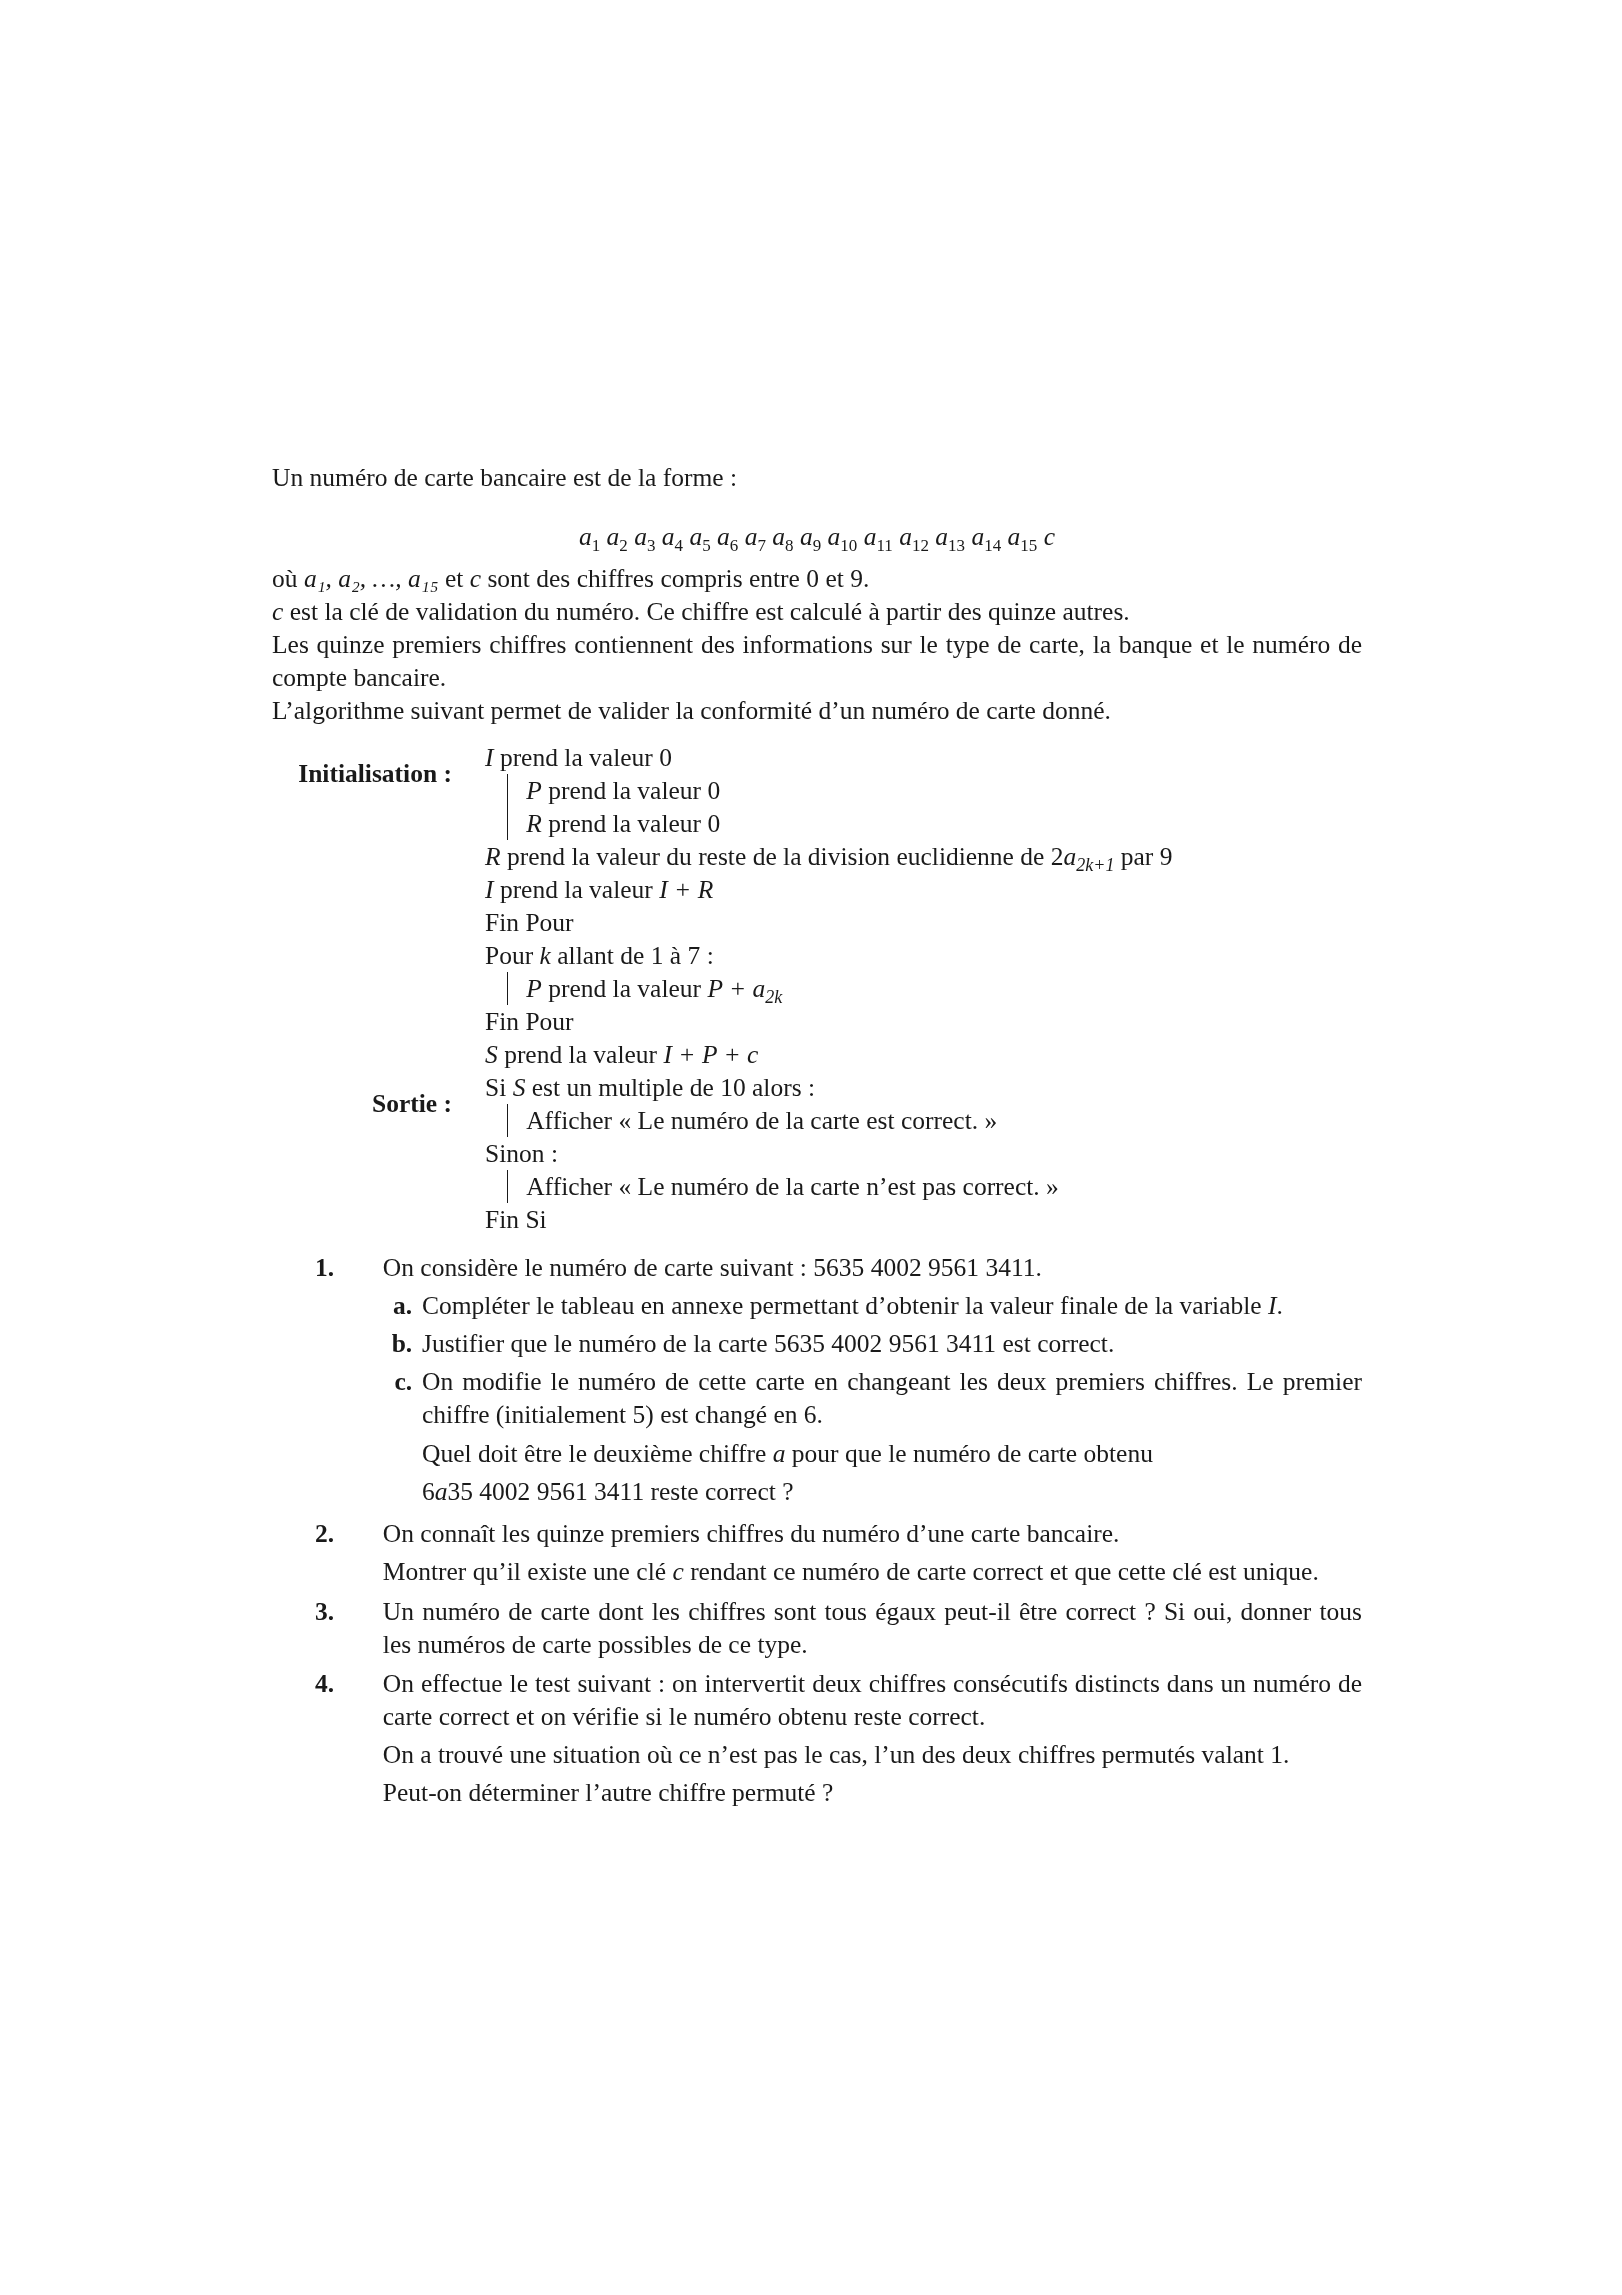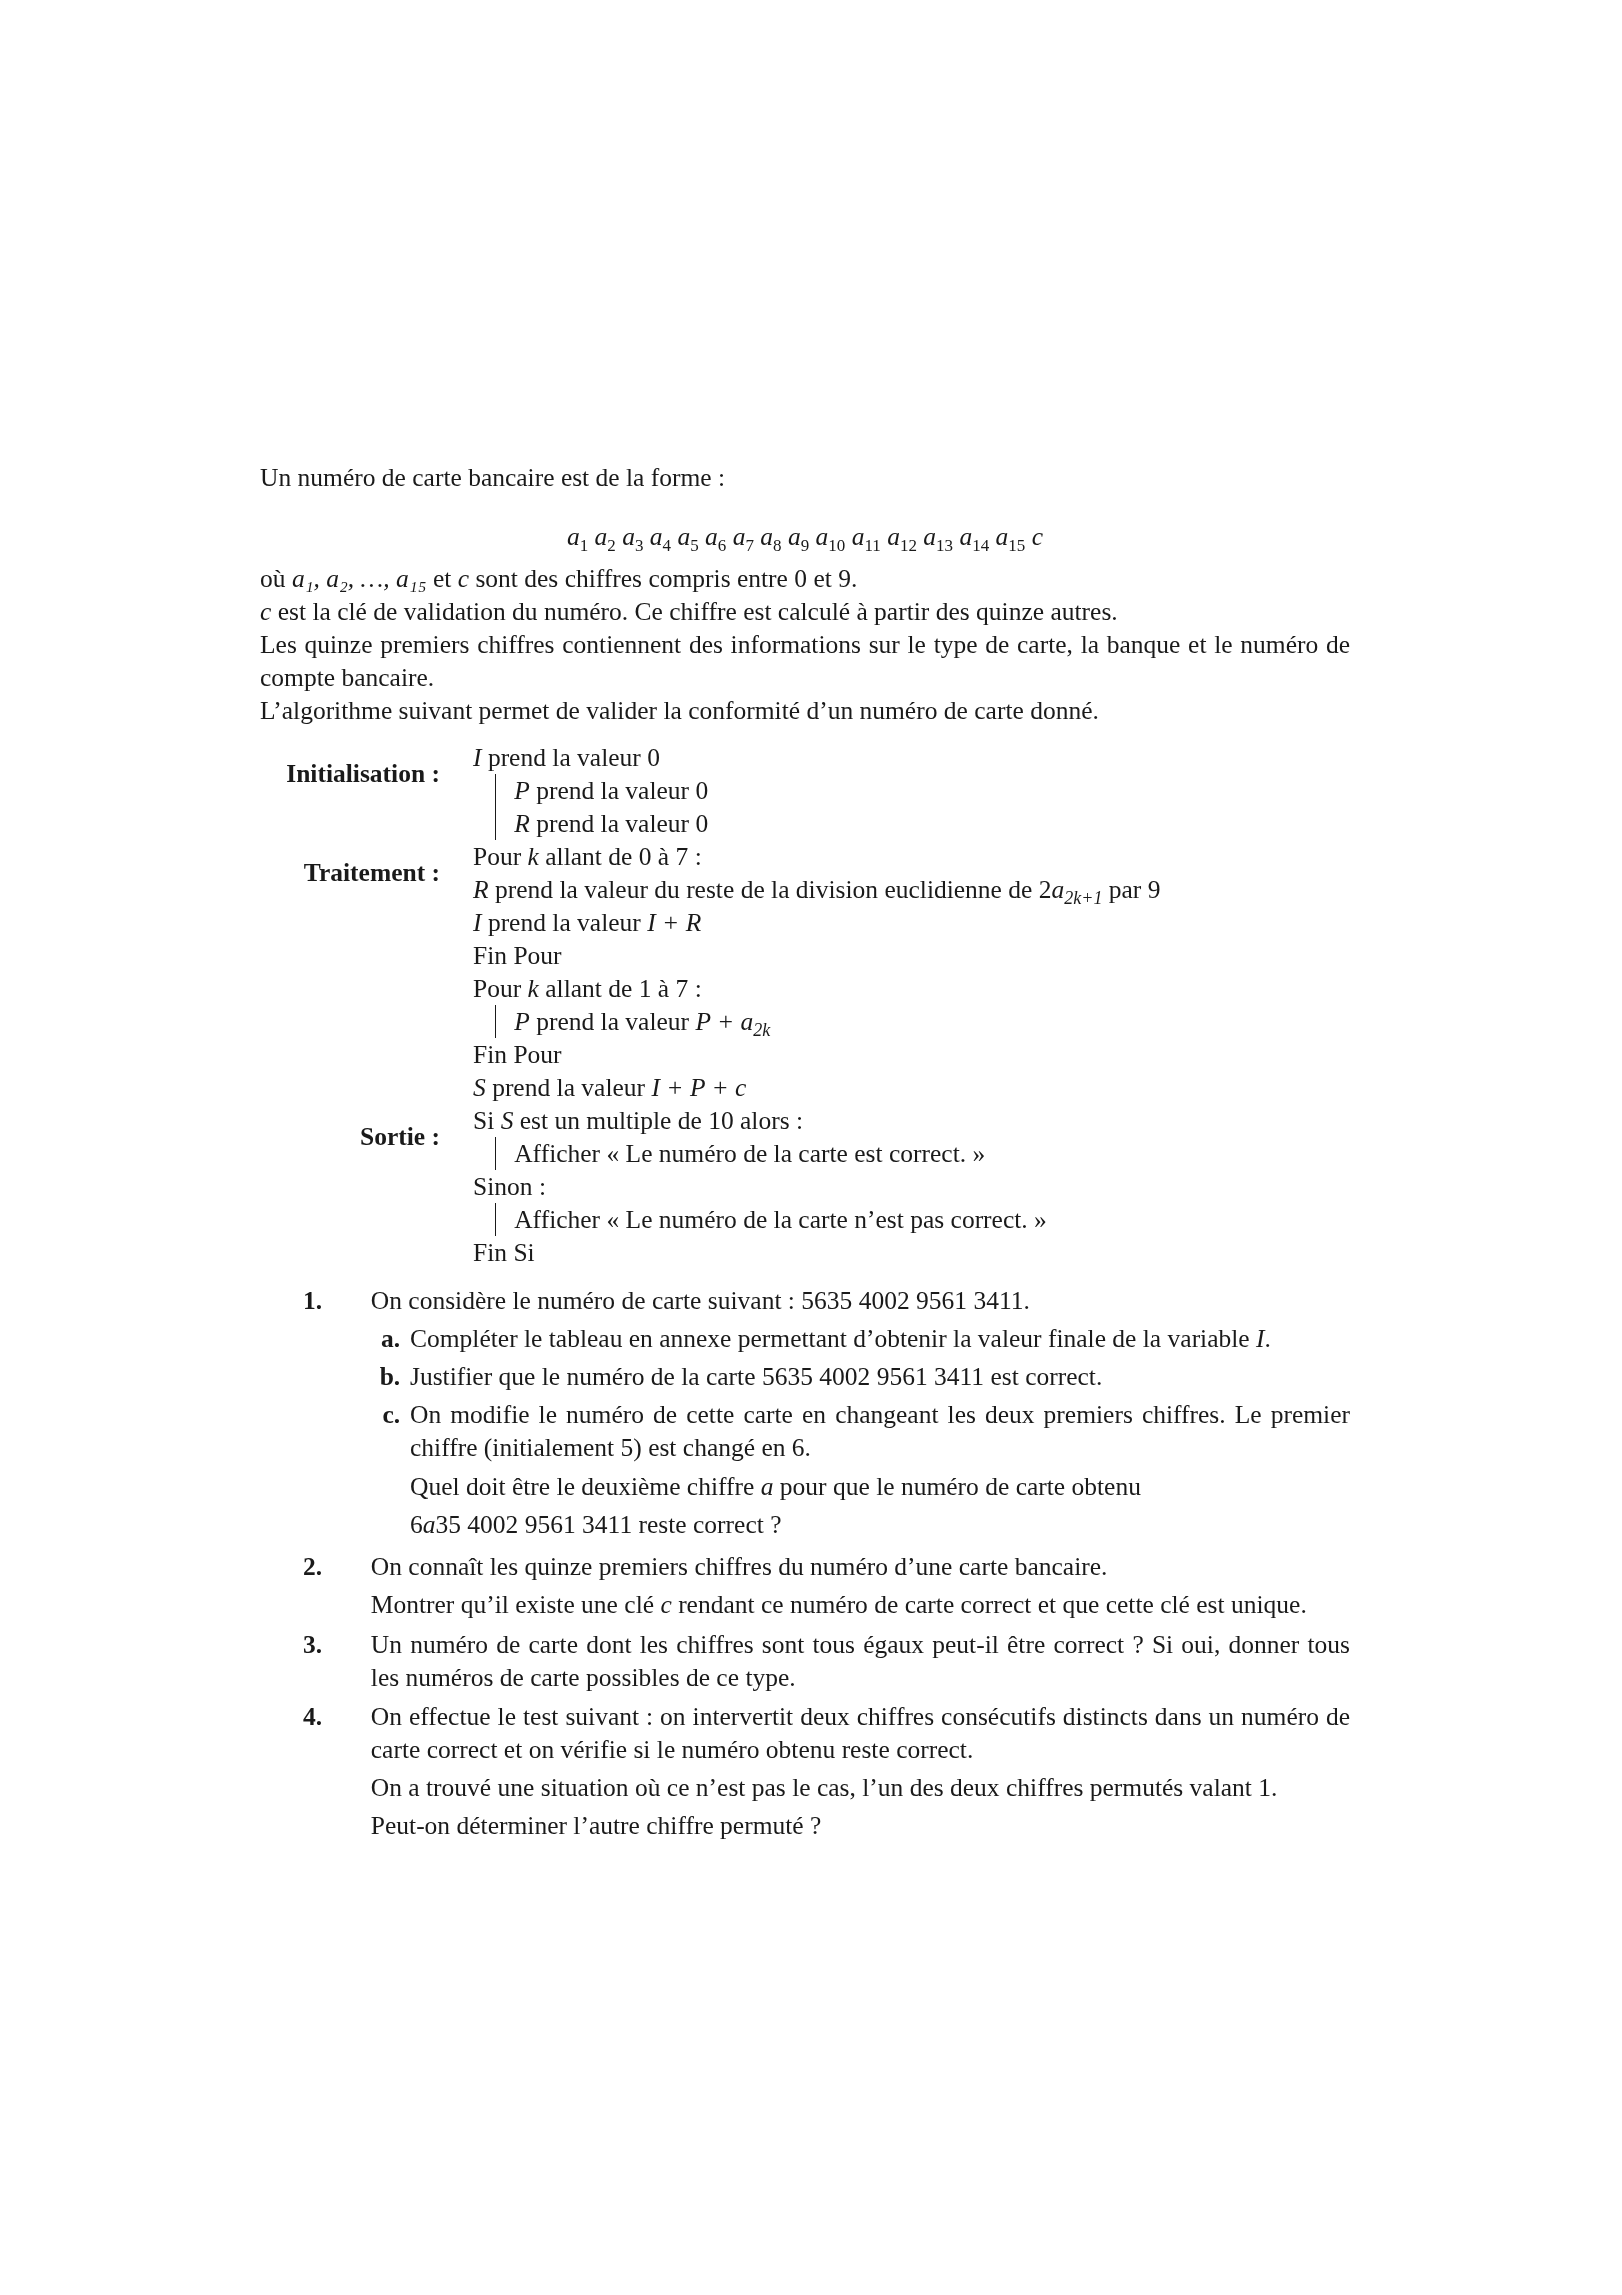--- a/index.html
+++ b/index.html
@@ -1,21 +1,21 @@
 <!DOCTYPE html>
 <html style="font-size:10.5px"><head>
 <meta charset="utf-8">
 <style>
   html, body { margin: 0; padding: 0; background: #ffffff; }
   body {
     width: 1622px; height: 2295px; position: relative; overflow: hidden;
     font-family: "Liberation Serif", "DejaVu Serif", serif;
     color: #1a1a1a; font-size: 25.5px; line-height: 33px;
   }
-  .page { position: absolute; left: 260px; top: 461px; width: 1090px; }
+  .page { position: absolute; left: 272px; top: 461px; width: 1090px; }
   .p { margin: 0; text-align: justify; }
   .formula { text-align: center; margin: 26px 0 9px 0; font-style: italic; }
   .formula sub { font-style: normal; font-size: 17px; }
   sub { font-size: 18px; line-height: 0; }
   i { }
   .algo { margin-top: 14.4px; margin-bottom: 14.4px; }
   .arow { display: flex; height: 33px; }
   .alabel { width: 180px; text-align: right; font-weight: bold; padding-right: 33px; box-sizing: content-box; margin-top: 16px; }
   .acontent { flex: 1; }
   .bar { width: 1.3px; background: #1a1a1a; margin-left: 21.6px; margin-right: 18.3px; }
@@ -67,24 +67,20 @@
     </div>
     <div class="indblock">
       <div class="alabel"></div>
       <div class="bar"></div>
       <div class="acontent">
         <div style="height:33px"><i>P</i><span> prend la valeur 0</span></div>
         <div style="height:33px"><i>R</i><span> prend la valeur 0</span></div>
       </div>
     </div>
 
-    <div class="arow">
-      <div class="alabel">Traitement :</div>
-      <div class="acontent"><span>Pour </span><i>k</i><span> allant de 0 à 7 :</span></div>
-    </div>
     <div class="arow">
         <div class="alabel"></div>
       <div class="acontent"><i>R</i><span> prend la valeur du reste de la division euclidienne de 2</span><i>a</i><sub><i>2k+1</i></sub><span> par 9</span></div>
     </div>
     <div class="arow">
         <div class="alabel"></div>
       <div class="acontent"><i>I</i><span> prend la valeur </span><i>I + R</i></div>
     </div>
     <div class="arow">
         <div class="alabel"></div>

